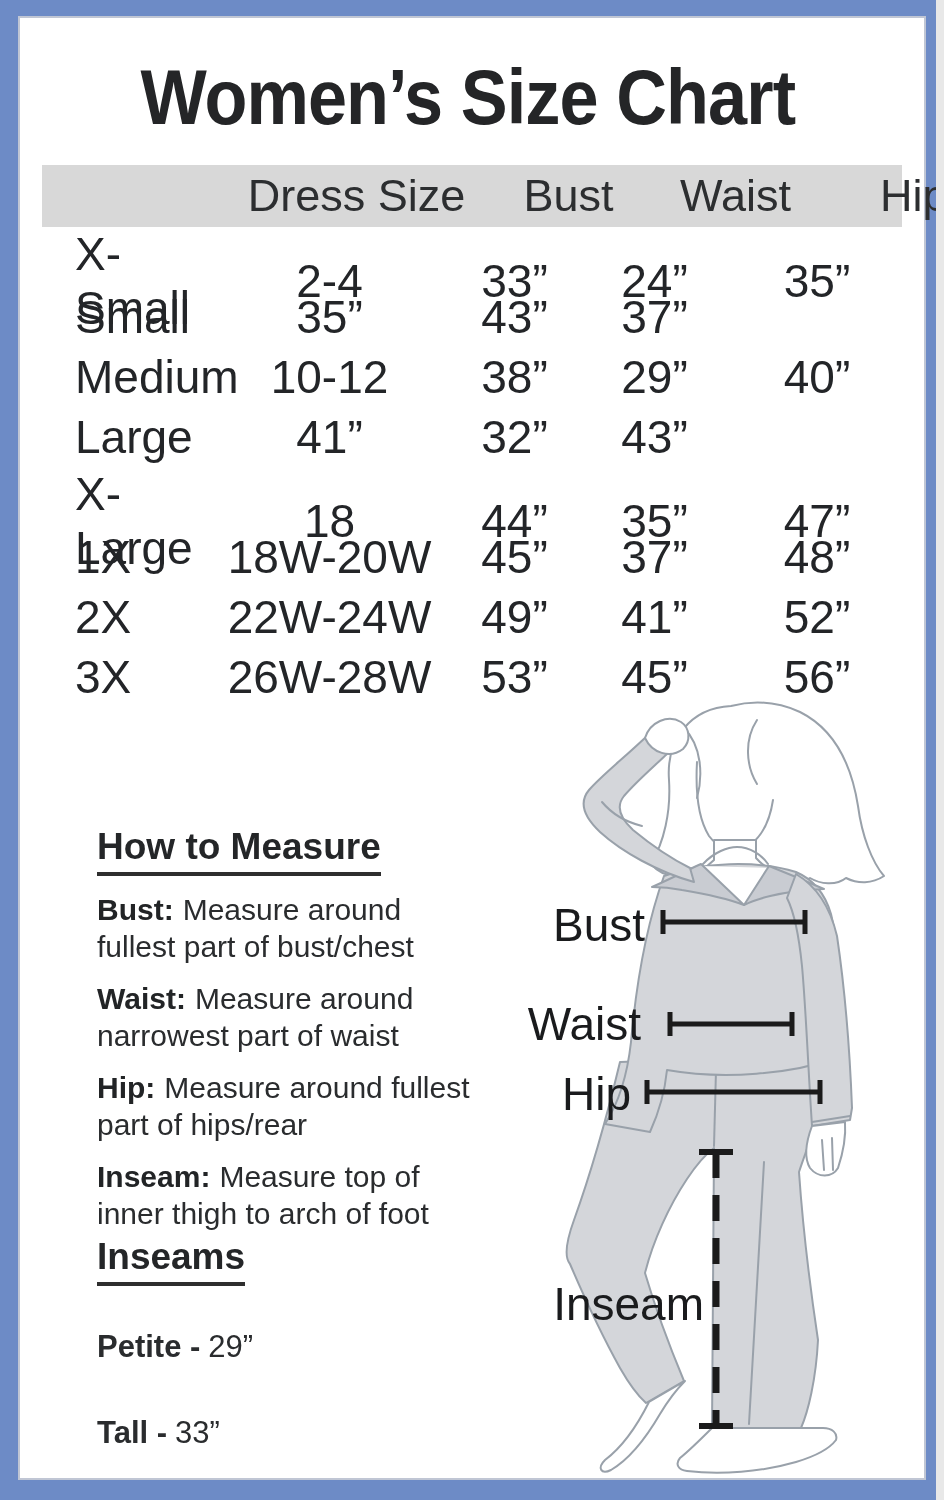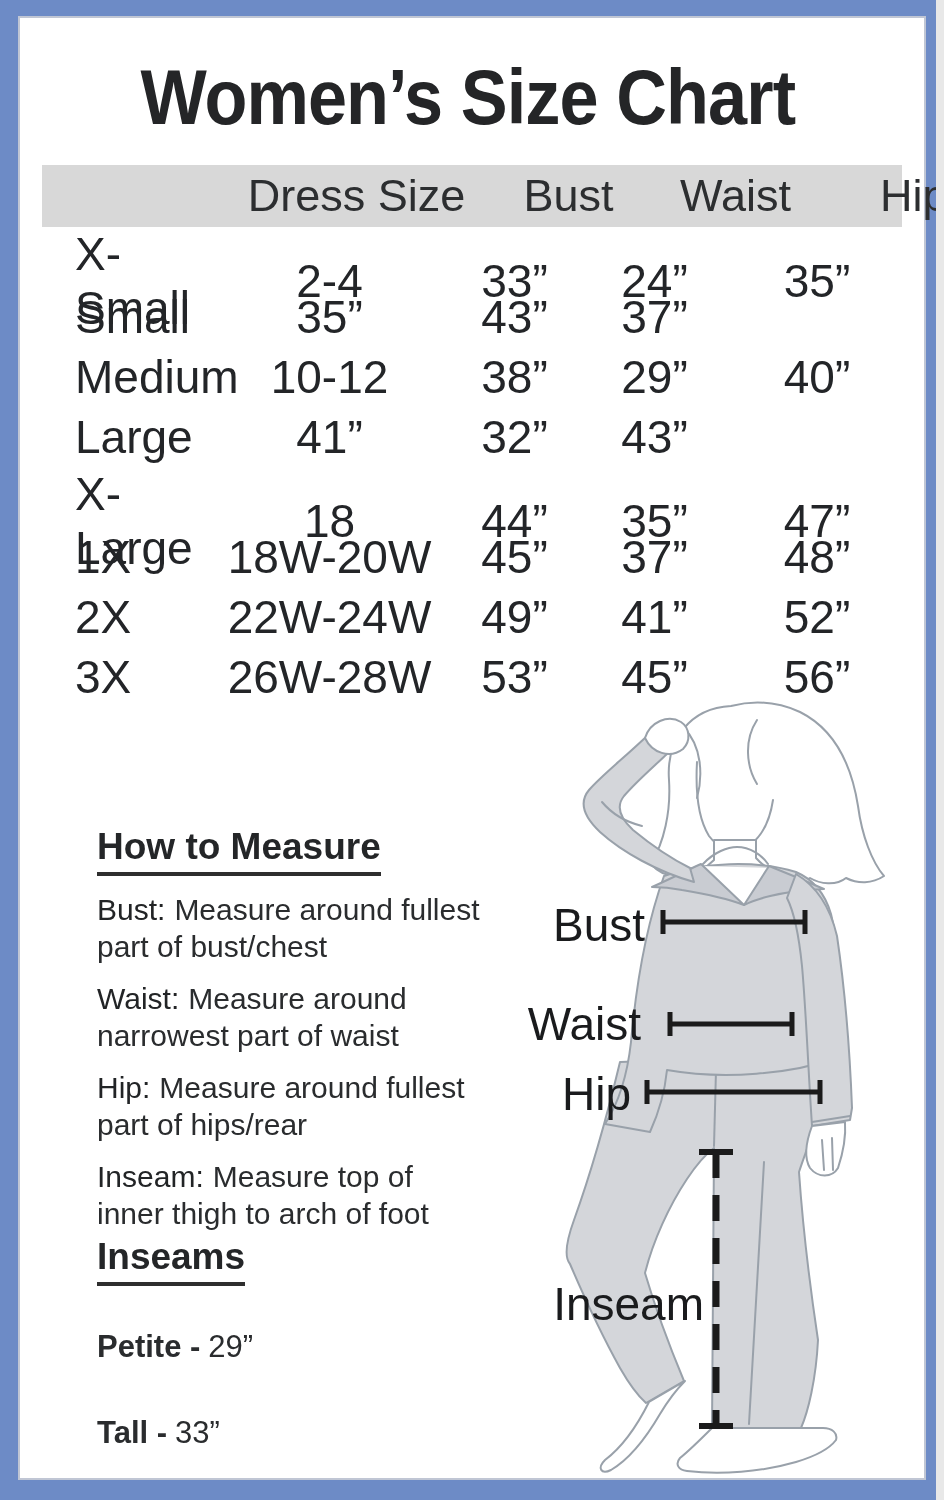--- a/index.html
+++ b/index.html
@@ -16,21 +16,21 @@
   .thead,.trow{display:grid;grid-template-columns:165px 245px 125px 155px 170px;align-items:center;}
   .thead{height:62px;background:#d8d8d8;font-size:45px;color:#2c2e30;gap:27px;}
   .trow{height:60px;font-size:46px;color:#232528;}
   .thead div,.trow div{text-align:center;}
   .cell-size{text-align:left !important;padding-left:33px;}
   
   .howto{position:absolute;left:97px;top:786px;width:385px;margin-top:40px;}
   .sec-head{font-size:37px;font-weight:700;color:#242628;margin:0;display:inline-block;
             border-bottom:4px solid #2e2e2e;padding-bottom:3px;line-height:1.15;}
   .measure{margin:15px 0 0 0;font-size:30px;line-height:37px;color:#2a2c2e;}
-  .measure .lbl{font-weight:400;margin-right:9px;color:#222426;}
+  .measure .lbl{font-weight:700;margin-right:9px;color:#222426;}
   .inseams{position:absolute;left:97px;top:1236px;}
   .ins-line{font-size:31px;line-height:50px;color:#2a2c2e;margin-top:36px;}
   .ins-line .lbl{font-weight:700;margin-right:8px;}
   
   .figure-svg{position:absolute;left:480px;top:690px;width:464px;height:810px;}
   .diagram-label{font-size:46px;fill:#1a1b1d;font-family:"Liberation Sans",sans-serif;}
 </style>
 </head>
 <body>
 

